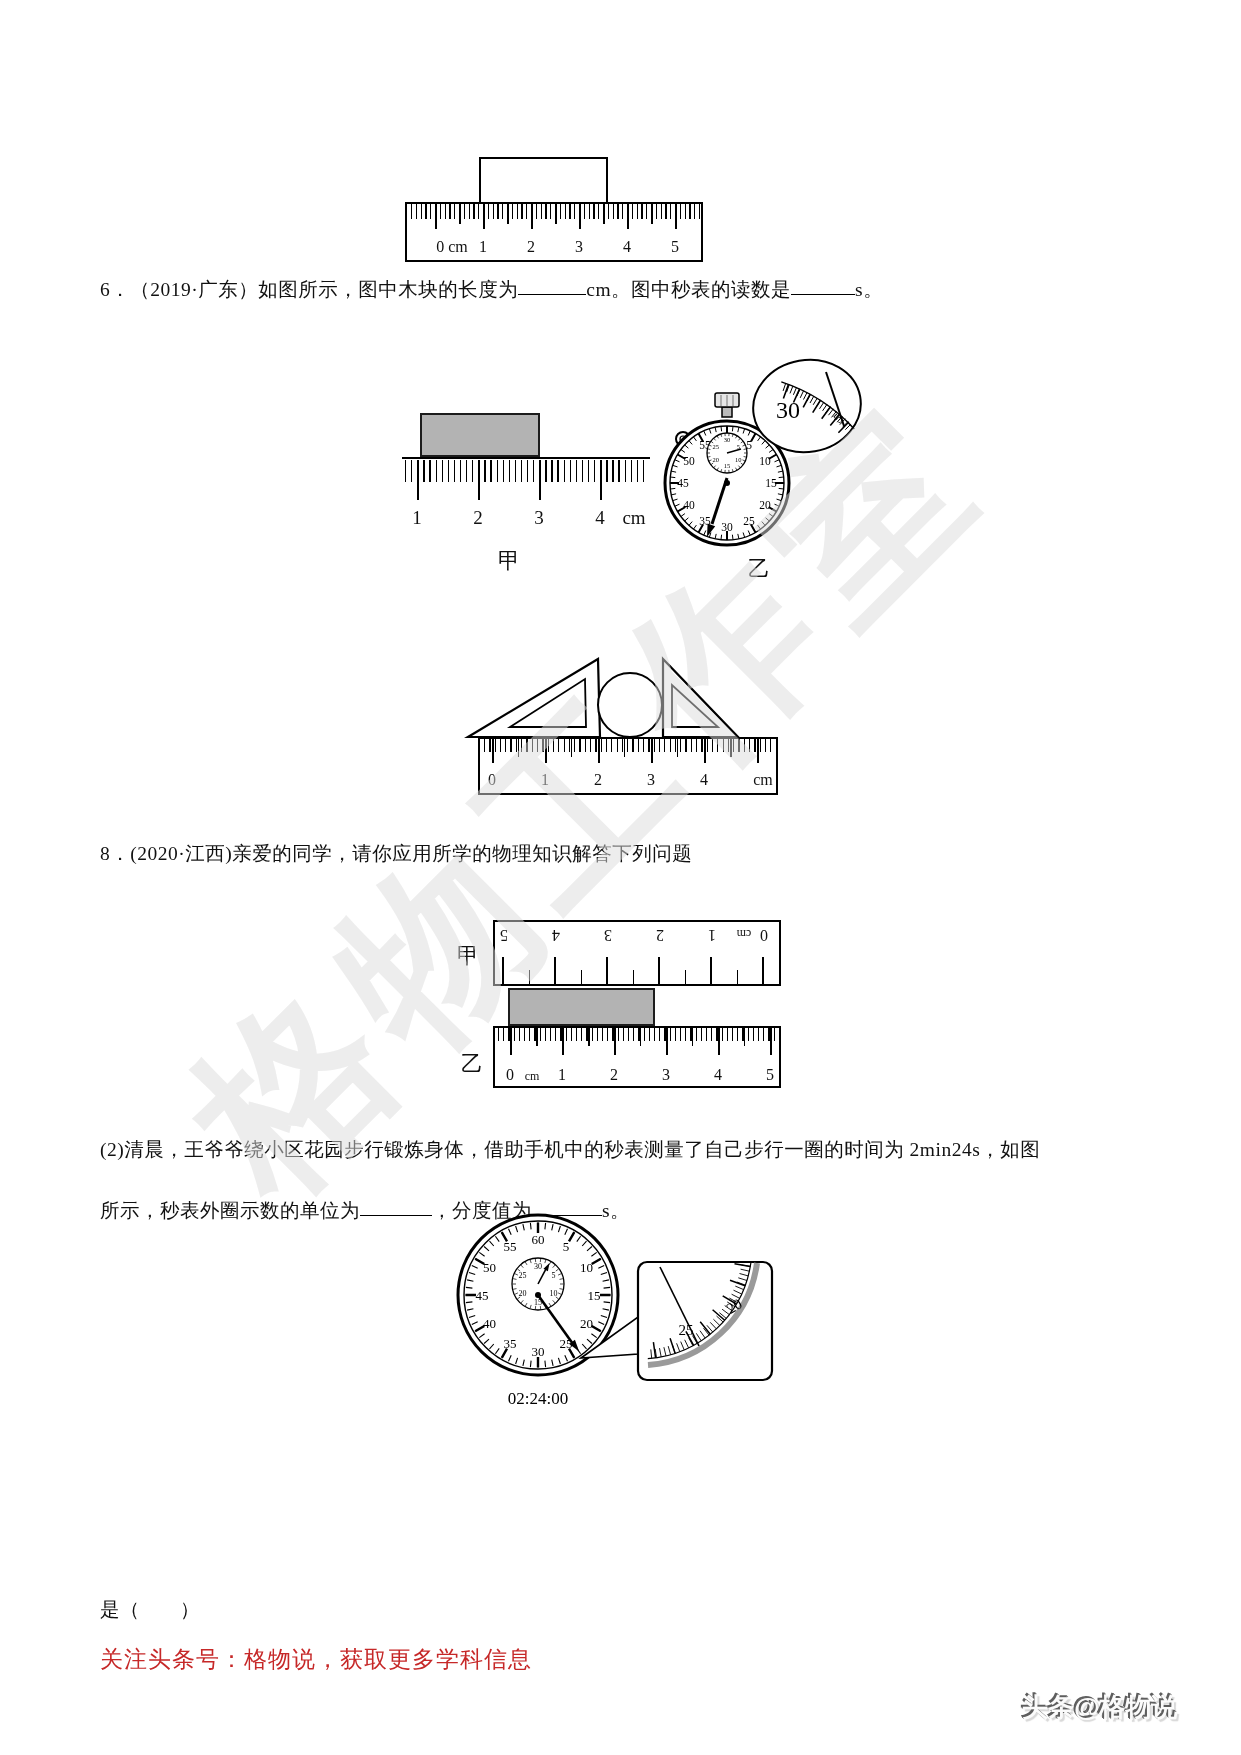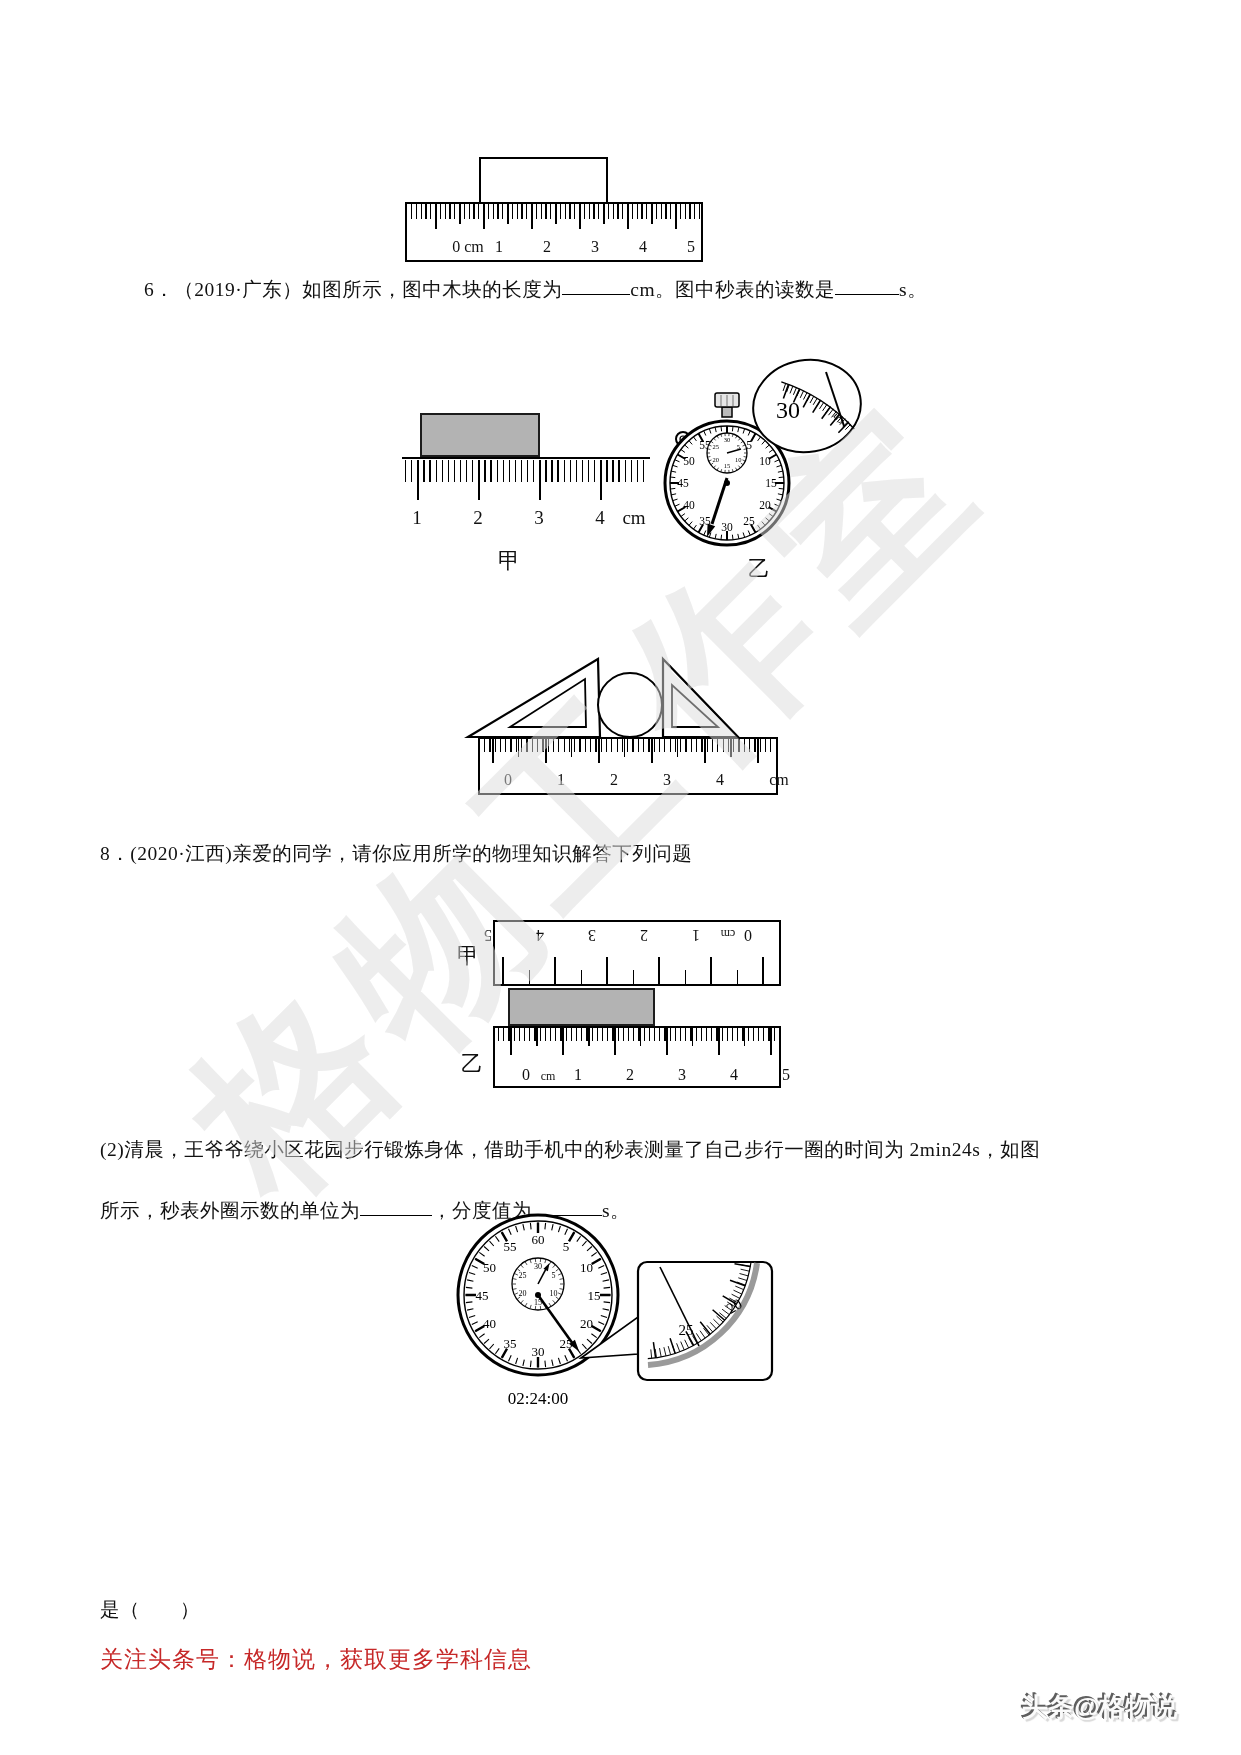--- a/index.html
+++ b/index.html
@@ -7,21 +7,21 @@
         font-family:"Liberation Serif","DejaVu Serif",serif;color:#111;}
   .q{position:absolute;left:100px;font-size:19.5px;letter-spacing:.5px;white-space:nowrap;}
   .bl{display:inline-block;border-bottom:1.6px solid #000;height:1em;vertical-align:baseline;}
   .fig{position:absolute;}
   .grayblock{position:absolute;background:#b3b3b3;border:2px solid #1c1c1c;box-sizing:border-box;}
   .outline{position:absolute;border:2px solid #000;box-sizing:border-box;background:transparent;}
   .rulerbox{position:absolute;border:2px solid #000;box-sizing:border-box;background:#fff;}
   .flip{transform:rotate(180deg);}
   .tk{position:absolute;top:0;
       background:repeating-linear-gradient(90deg,#000 0 var(--w,1.3px),transparent var(--w,1.3px) var(--s,5px));}
-  .rl{position:absolute;bottom:4px;transform:translateX(-50%);font-size:16px;white-space:nowrap;margin-left:16px;}
+  .rl{position:absolute;bottom:4px;transform:translateX(-50%);font-size:16px;white-space:nowrap;}
   .rl2{position:absolute;transform:translateX(-50%);font-size:19px;white-space:nowrap;}
   .sm{font-size:12px;}
   .lab{position:absolute;font-size:22px;}
   .heading{position:absolute;left:0;top:1462px;width:1241px;text-align:center;font-weight:bold;
            font-size:20px;font-family:"Liberation Sans","DejaVu Sans",sans-serif;}
   .rednote{position:absolute;left:100px;top:1612px;font-size:23px;color:#c62828;letter-spacing:1px;margin-top:32px;}
   .wm-diag{position:absolute;left:588px;top:800px;transform:translate(-50%,-50%) rotate(-45deg);
            font-family:"Liberation Sans","DejaVu Sans",sans-serif;font-weight:700;font-size:185px;
            letter-spacing:18px;color:#dcdcdc;opacity:.5;white-space:nowrap;z-index:6;pointer-events:none;}
   .wm-br{position:absolute;left:1022px;top:1690px;z-index:6;
@@ -42,21 +42,21 @@
       <div class="tk" style="left:28px;--s:48px;--w:1.9px;width:246px;height:25px;"></div>
       <span class="rl" style="left:45px">0 cm</span>
       <span class="rl" style="left:76px">1</span>
       <span class="rl" style="left:124px">2</span>
       <span class="rl" style="left:172px">3</span>
       <span class="rl" style="left:220px">4</span>
       <span class="rl" style="left:268px">5</span>
     </div>
   </div>
 
-  <p class="q" style="top:255px;margin-left:44px;">
+  <p class="q" style="top:255px;">
     <span>6．（2019·广东）如图所示，图中木块的长度为</span><span class="bl" style="width:68px"></span><span>cm。图中秒表的读数是</span><span class="bl" style="width:64px"></span><span>s。</span>
   </p>
 
   <div class="fig" id="fig-q6-ruler" style="left:402px;top:412px;width:260px;height:140px;">
     <div class="grayblock" style="left:18px;top:1px;width:120px;height:44px;"></div>
     <div style="position:absolute;left:0;top:45px;width:248px;border-top:2.5px solid #000;"></div>
     <div class="tk" style="left:3px;top:48px;--s:6.1px;--w:1.3px;width:244px;height:22px;"></div>
     <div class="tk" style="left:15px;top:48px;--s:61px;--w:2px;width:188px;height:40px;"></div>
     <span class="rl2" style="left:15px;top:95px">1</span>
     <span class="rl2" style="left:76px;top:95px">2</span>

